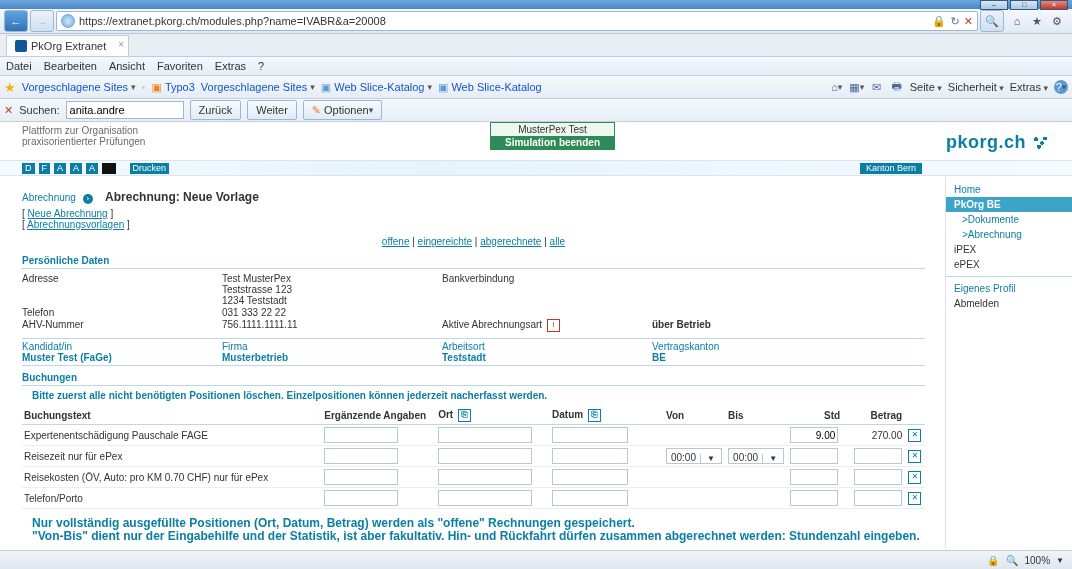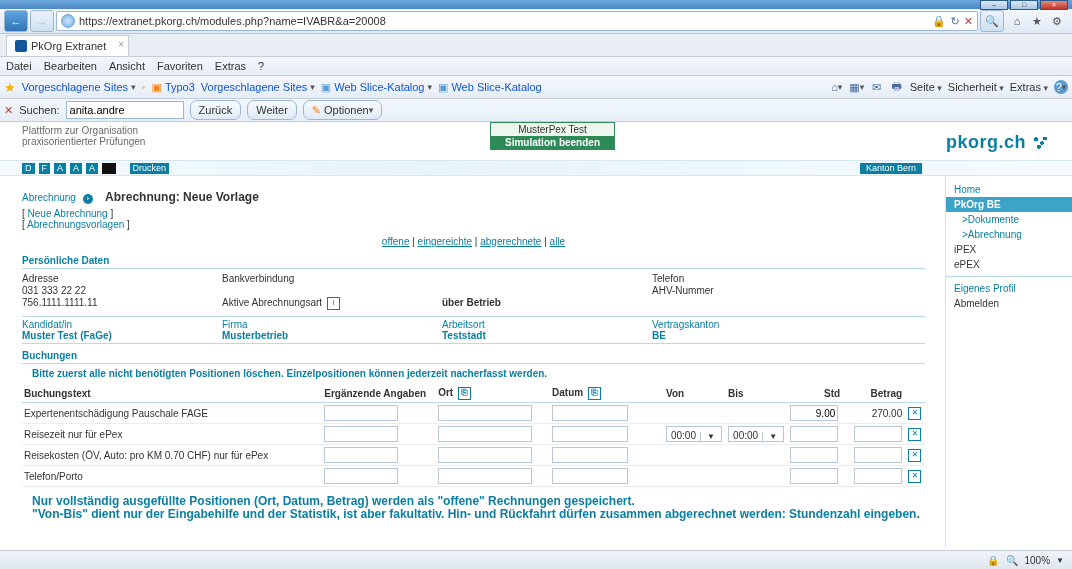--- a/index.html
+++ b/index.html
@@ -29,21 +29,21 @@
 
 .favbar{height:22px;background:linear-gradient(#f4f8fd,#e6edf6);border-bottom:1px solid #c3cdd9;display:flex;align-items:center;padding:0 4px;gap:6px;font-size:11px}
 .favbar .star{color:#f5b301;font-size:13px}
 .favlink{color:#15c;display:flex;align-items:center;gap:3px}
 .drop::after{content:" ▾";color:#555;font-size:9px}
 .favbar .rt{margin-left:auto;display:flex;gap:6px;align-items:center;color:#333}
 .tbico{width:14px;height:14px;display:inline-flex;align-items:center;justify-content:center;color:#486a9a}
 
 .srchbar{height:22px;background:linear-gradient(#f4f8fd,#e6edf6);border-bottom:1px solid #c3cdd9;display:flex;align-items:center;padding:0 4px;gap:6px;font-size:11px}
 .srchbar input{height:16px;width:110px;border:1px solid #9db6d4;padding:0 3px;font-size:11px}
-.bbtn{height:18px;border:1px solid #9db6d4;background:linear-gradient(#f7fbff,#e0ebf6);padding:0 8px;border-radius:7px;display:inline-flex;align-items:center}
+.bbtn{height:18px;border:1px solid #9db6d4;background:linear-gradient(#f7fbff,#e0ebf6);padding:0 8px;border-radius:2px;display:inline-flex;align-items:center}
 
 .page{position:relative;height:438px;background:#fff;overflow:hidden}
 .hdrstrip{height:38px;position:relative}
 .subt{position:absolute;left:22px;top:3px;font-size:10px;color:#6a6a6a;line-height:11px}
 .simbox{position:absolute;left:490px;top:0;border:1px solid #2e8b57;background:#eef7ee;font-size:10px;text-align:center}
 .simbox div{padding:1px 14px}
 .simstop{background:#2e8b57;color:#fff;font-weight:bold}
 .logo{position:absolute;right:22px;top:10px;font-size:18px;color:#0a7ea3;font-weight:bold;letter-spacing:.5px}
 .logo i{display:inline-block;width:20px;height:18px;margin-left:4px;background:
  radial-gradient(circle at 30% 30%,#0a7ea3 2px,transparent 2px),
@@ -62,21 +62,21 @@
 .side .hdrln{border-top:1px solid #b9d9e6;margin:4px 0}
 .side a{display:block;padding:2px 8px;color:#0a7ea3;text-decoration:none}
 .side a.sel{background:#3ba4c7;color:#fff;font-weight:bold}
 .side a.sub{padding-left:16px}
 .side a.plain{color:#333}
 
 .crumb{font-size:10px;color:#0a7ea3;margin:6px 0 4px}
 .crumb .arrow{display:inline-block;width:10px;height:10px;border-radius:50%;background:#0a7ea3;color:#fff;text-align:center;line-height:10px;font-size:8px;margin:0 4px}
 .crumb b{color:#333;font-size:12px}
 .lnkset{font-size:10px;color:#333}
-.lnkset a{color:#0a7ea3;}
+.lnkset a{color:#0a7ea3;text-decoration:underline}
 .filters{text-align:center;font-size:10px;margin:6px 0 8px}
 .filters a{color:#0a7ea3;text-decoration:underline}
 .secthdr{color:#0a7ea3;font-size:10px;font-weight:bold;border-bottom:1px solid #b9d9e6;padding-bottom:2px;margin-top:6px}
 .datagrid{display:grid;grid-template-columns:200px 220px 210px 210px;font-size:10px;row-gap:1px;margin:4px 0 6px}
 .datagrid .lab{color:#333}
 .linkrow{display:grid;grid-template-columns:200px 220px 210px 210px;font-size:10px;border-top:1px solid #b9d9e6;border-bottom:1px solid #b9d9e6;padding:2px 0}
 .linkrow span{color:#0a7ea3}
 .linkrow b{color:#0a7ea3;font-weight:bold}
 .hint{color:#0a7ea3;font-size:10px;font-weight:bold;margin:4px 0 6px;padding-left:10px}
 .tbl{width:100%;border-collapse:collapse;font-size:10px}
@@ -218,20 +218,25 @@
       <div class="filters">
         <a>offene</a> |
         <a>eingereichte</a> |
         <a>abgerechnete</a> |
         <a>alle</a>
       </div>
 
       <div class="secthdr">Persönliche Daten</div>
       <div class="datagrid">
         <div class="lab">Adresse</div>
+        <div>
+          <div>Test MusterPex</div>
+            <div>Teststrasse 123</div>
+            <div>1234 Teststadt</div>
+        </div>
         <div class="lab">Bankverbindung</div>
         <div></div>
         <div class="lab">Telefon</div>
         <div>031 333 22 22</div>
         <div></div>
           <div></div>
         <div class="lab">AHV-Nummer</div>
         <div>756.1111.1111.11</div>
         <div><span>Aktive Abrechnungsart</span> <span class="miniico redico">i</span></div>
         <div style="font-weight:bold">über Betrieb</div>

